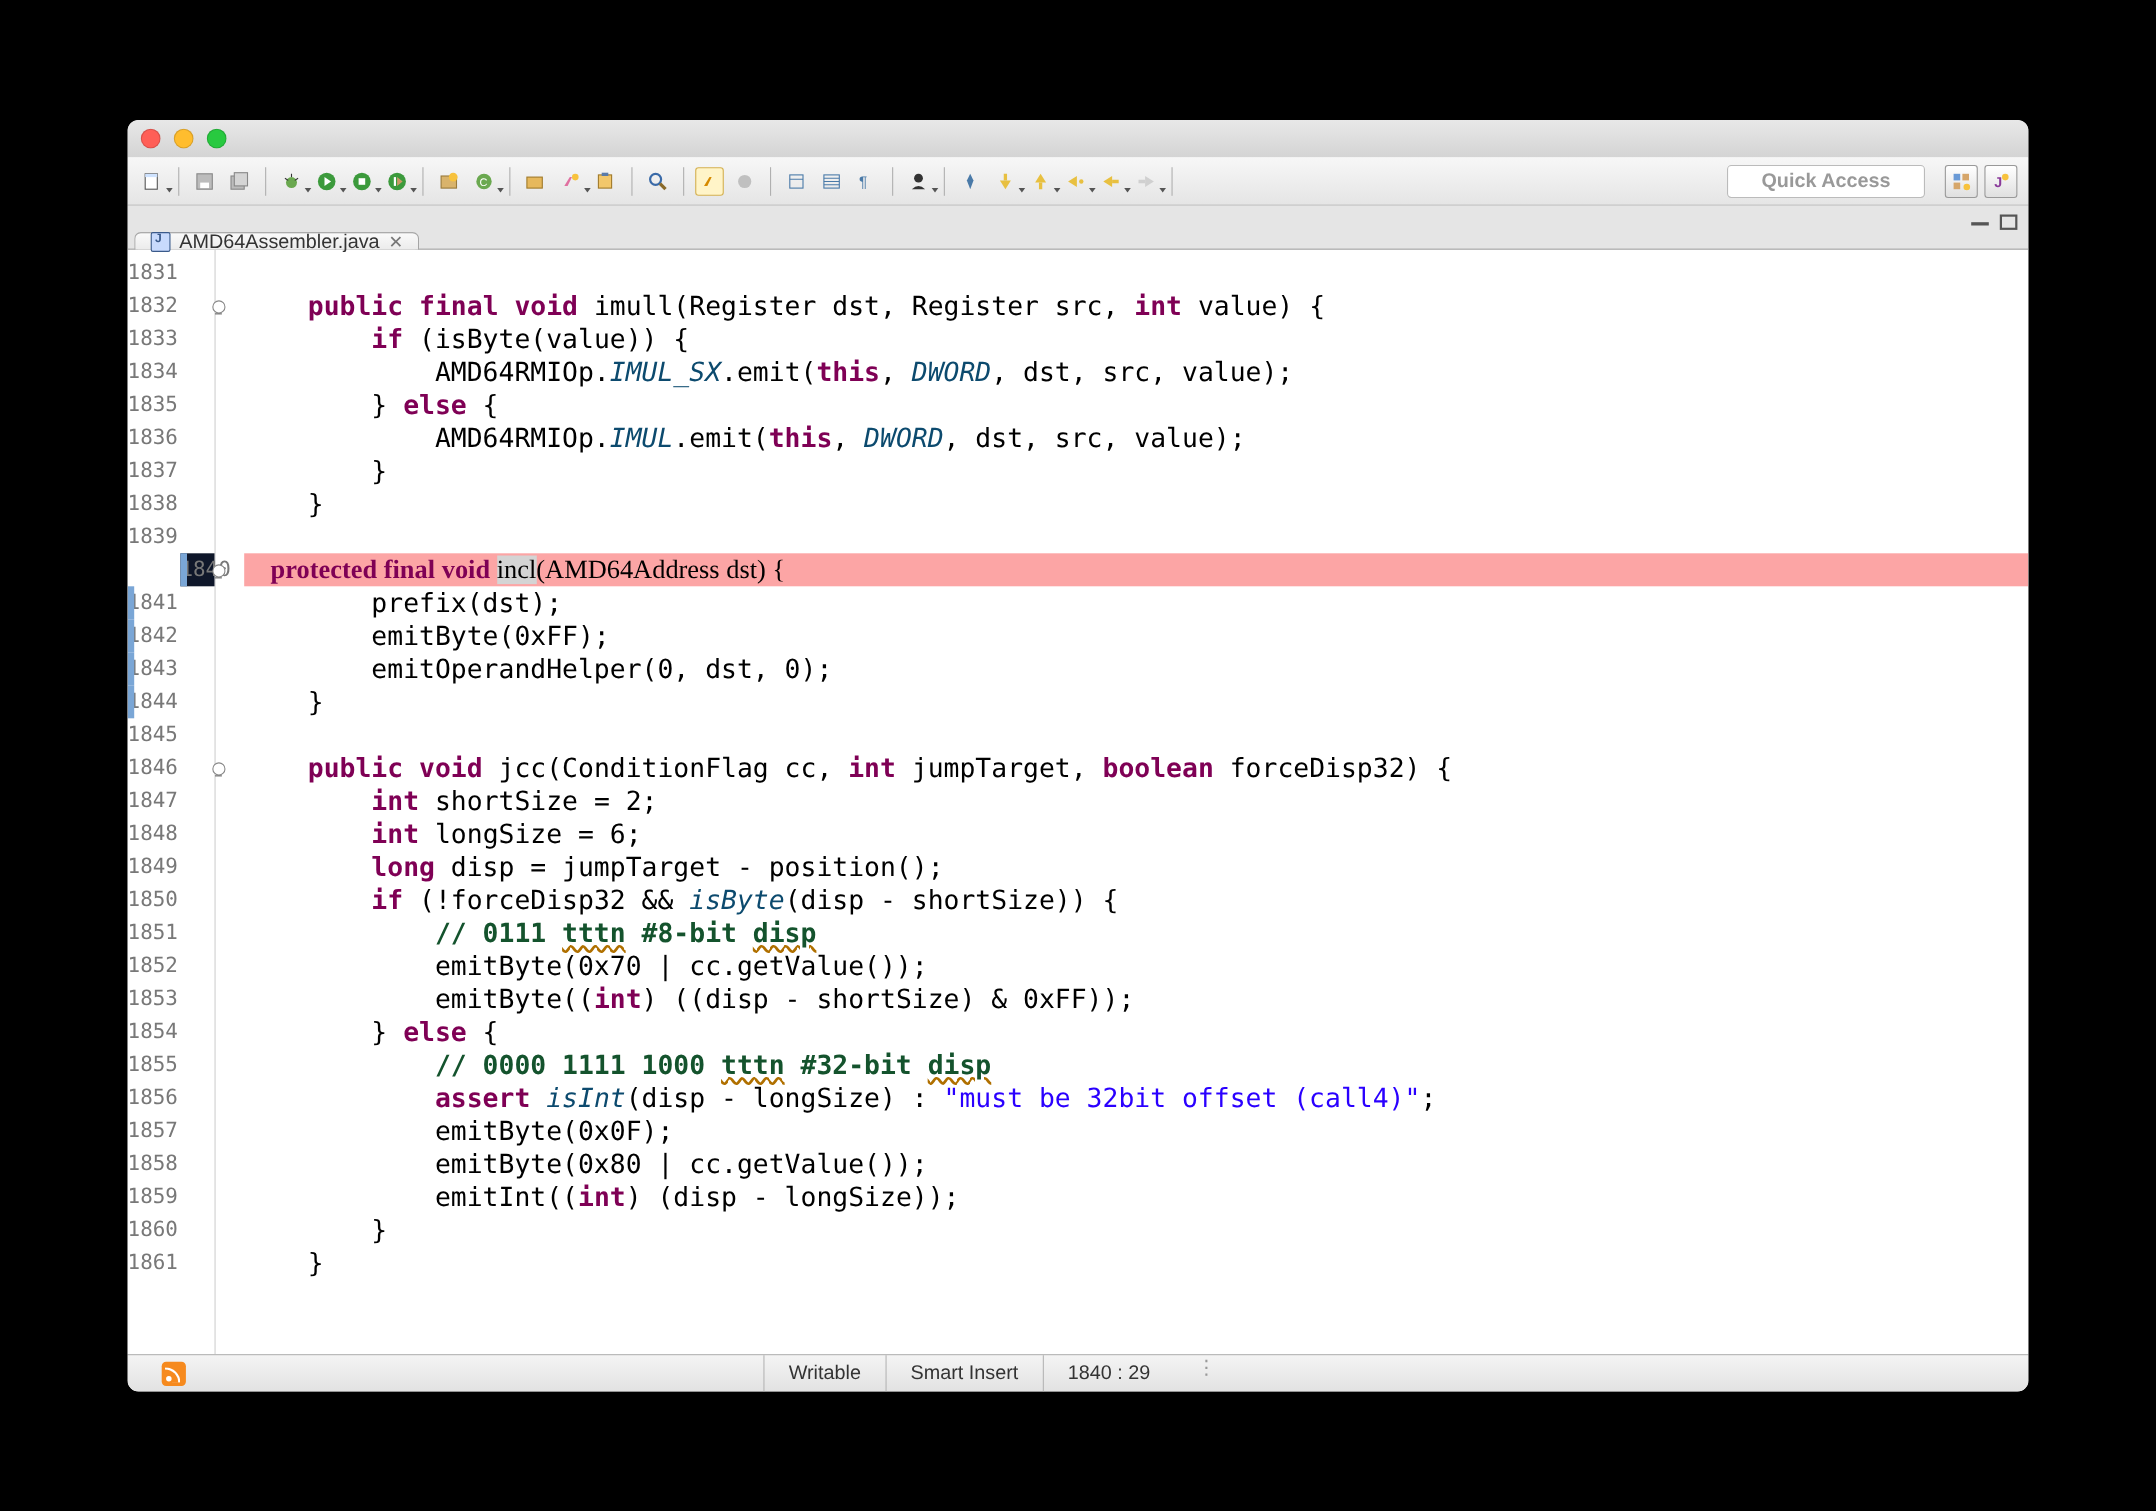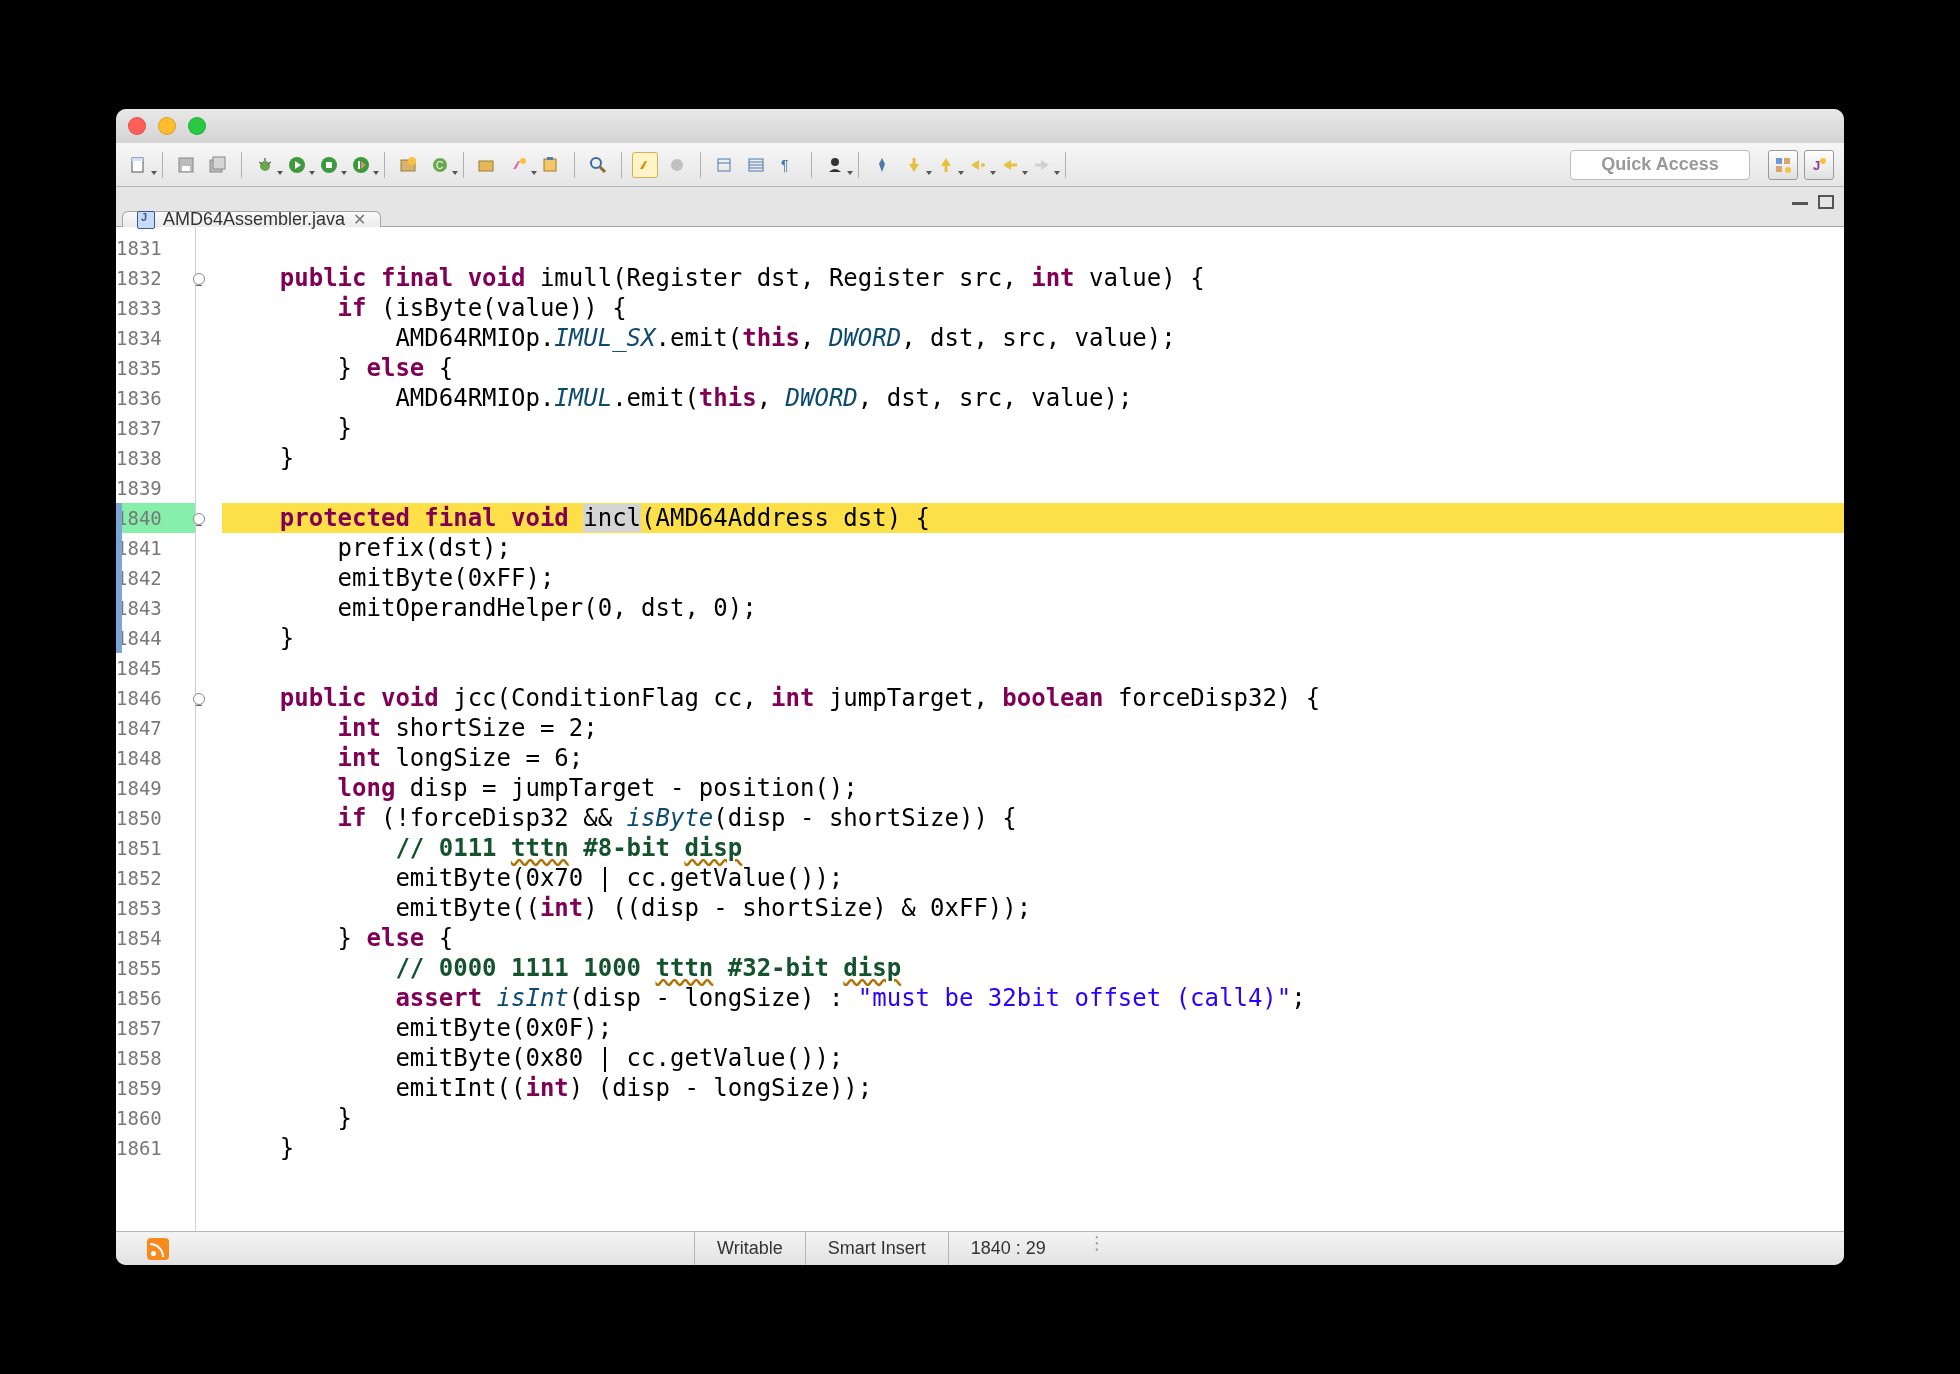--- a/index.html
+++ b/index.html
@@ -106,35 +106,35 @@
   .lnum{
     height:30px;
     color:#787878;
     font-family:Menlo,Monaco,monospace;
     font-size:19px;
     text-align:left;
     padding-right:12px;
     line-height:30px;
     position:relative;
   }
-  .lnum.mk{background:#86efac;}
+  .lnum.mk{background:#0f172a;margin-left:48px;}
   .fold{position:absolute;right:-10px;top:10px;width:12px;height:12px;border:1px solid #888;border-radius:50%;background:#fff;}
   .fold::after{content:"−";position:absolute;top:-4px;left:1px;color:#666;font-size:12px;}
   .bluebar{position:absolute;left:0;top:0;width:6px;height:30px;background:#7aa6d6;}
   .code{
     flex:1;
     padding:6px 0 0 26px;
     font-family:Menlo,Monaco,monospace;
     font-size:24px;
     line-height:30px;
     white-space:pre;
     color:#000;
   }
   .code .line{height:30px;}
-  .code .hl{background:#fde047;display:block;width:100%;}
+  .code .hl{background:#fca5a5;display:block;width:100%;font-family:Liberation Serif, serif;}
   .kw{color:#7f0055;font-weight:bold;}
   .staticf{color:#0c4a6e;font-style:italic;}
   .str{color:#2a00ff;}
   .comment{color:#14532d;font-weight:bold;}
   .sel{background:#d4d4d4;}
   .spell{text-decoration:underline wavy #b07000;text-underline-offset:3px;}
 
   .statusbar{
     height:34px;
     background:linear-gradient(#f4f4f4,#e2e2e2);

